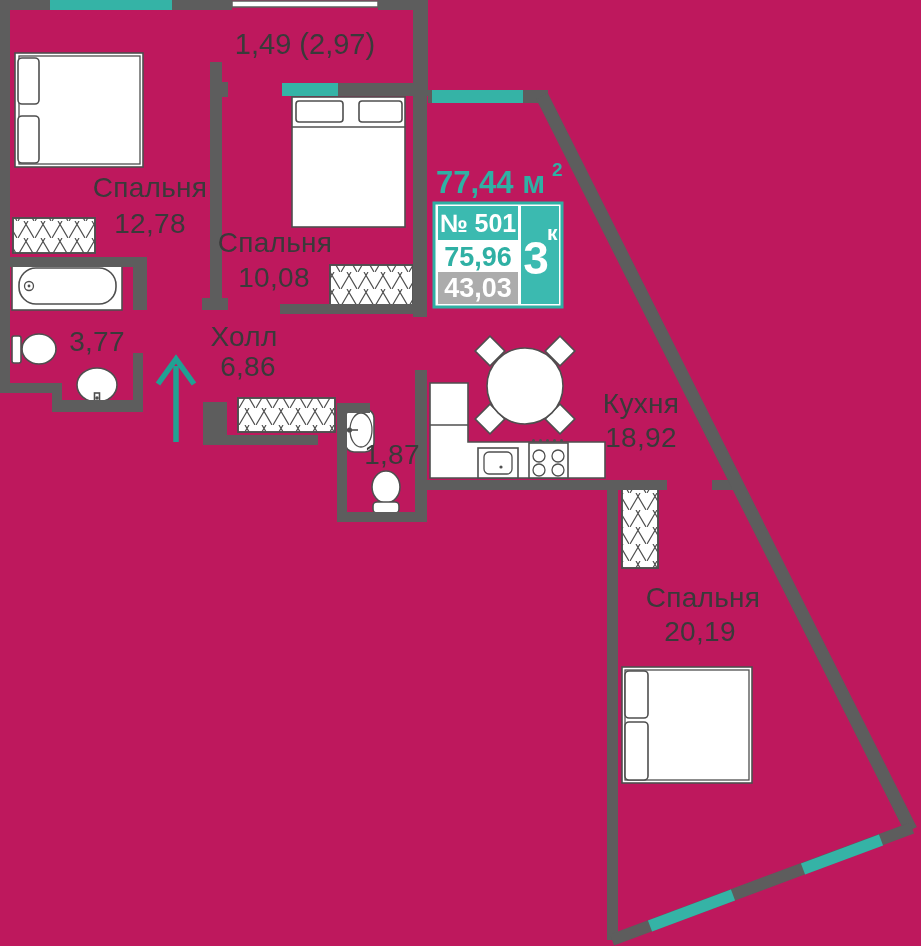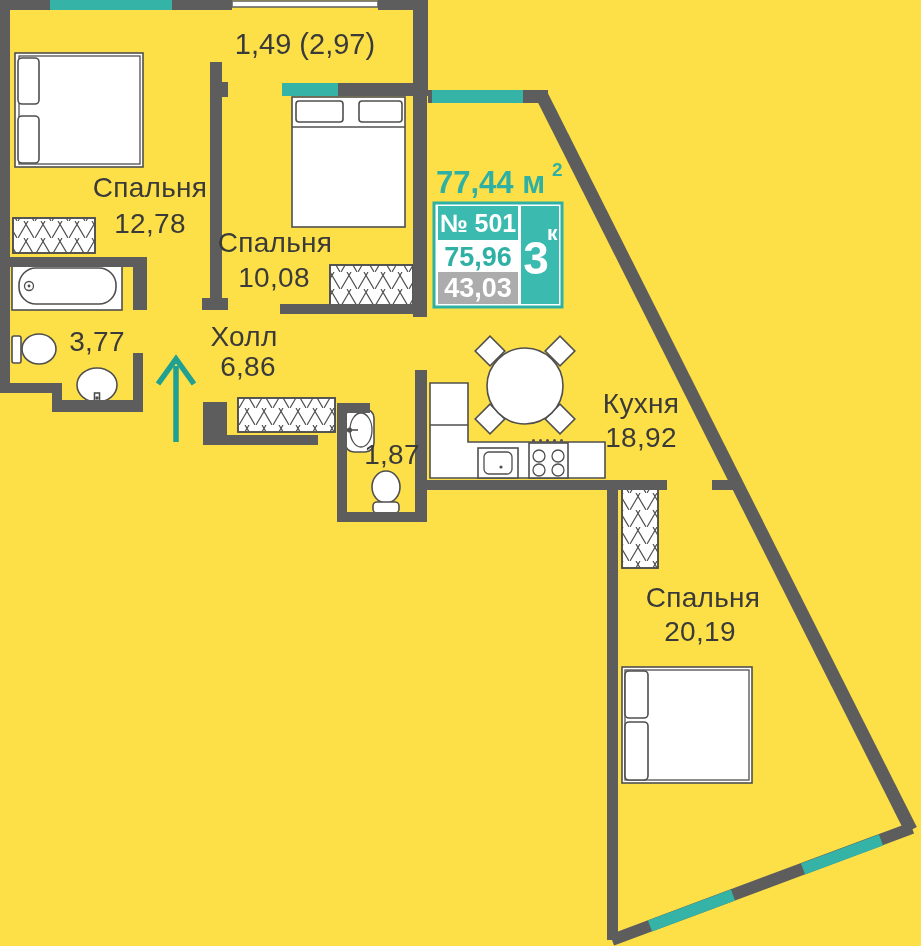--- a/index.html
+++ b/index.html
@@ -1,17 +1,17 @@
 <!DOCTYPE html>
 <html><head>
 <meta charset="utf-8">
 <style>
   html,body{margin:0;padding:0;background:#ffffff;}
   .stage{
-    width:921px;height:946px;position:relative;background:#fde047;
+    width:921px;height:946px;position:relative;background:#be185d;
     font-family:"Liberation Sans","DejaVu Sans",sans-serif;
   }
   svg{display:block;}
   text{
     font-family:"Liberation Sans","DejaVu Sans",sans-serif;
     fill:#3a3a3a;
   }
   .room-label{font-size:28px;font-weight:500;letter-spacing:.3px;}
   .balcony-label{font-size:29px;font-weight:500;}
   .wall{fill:#5d5d5d;}

